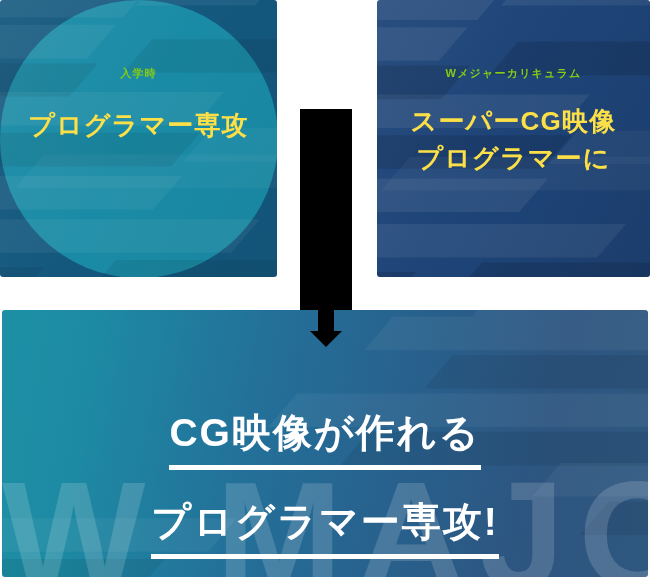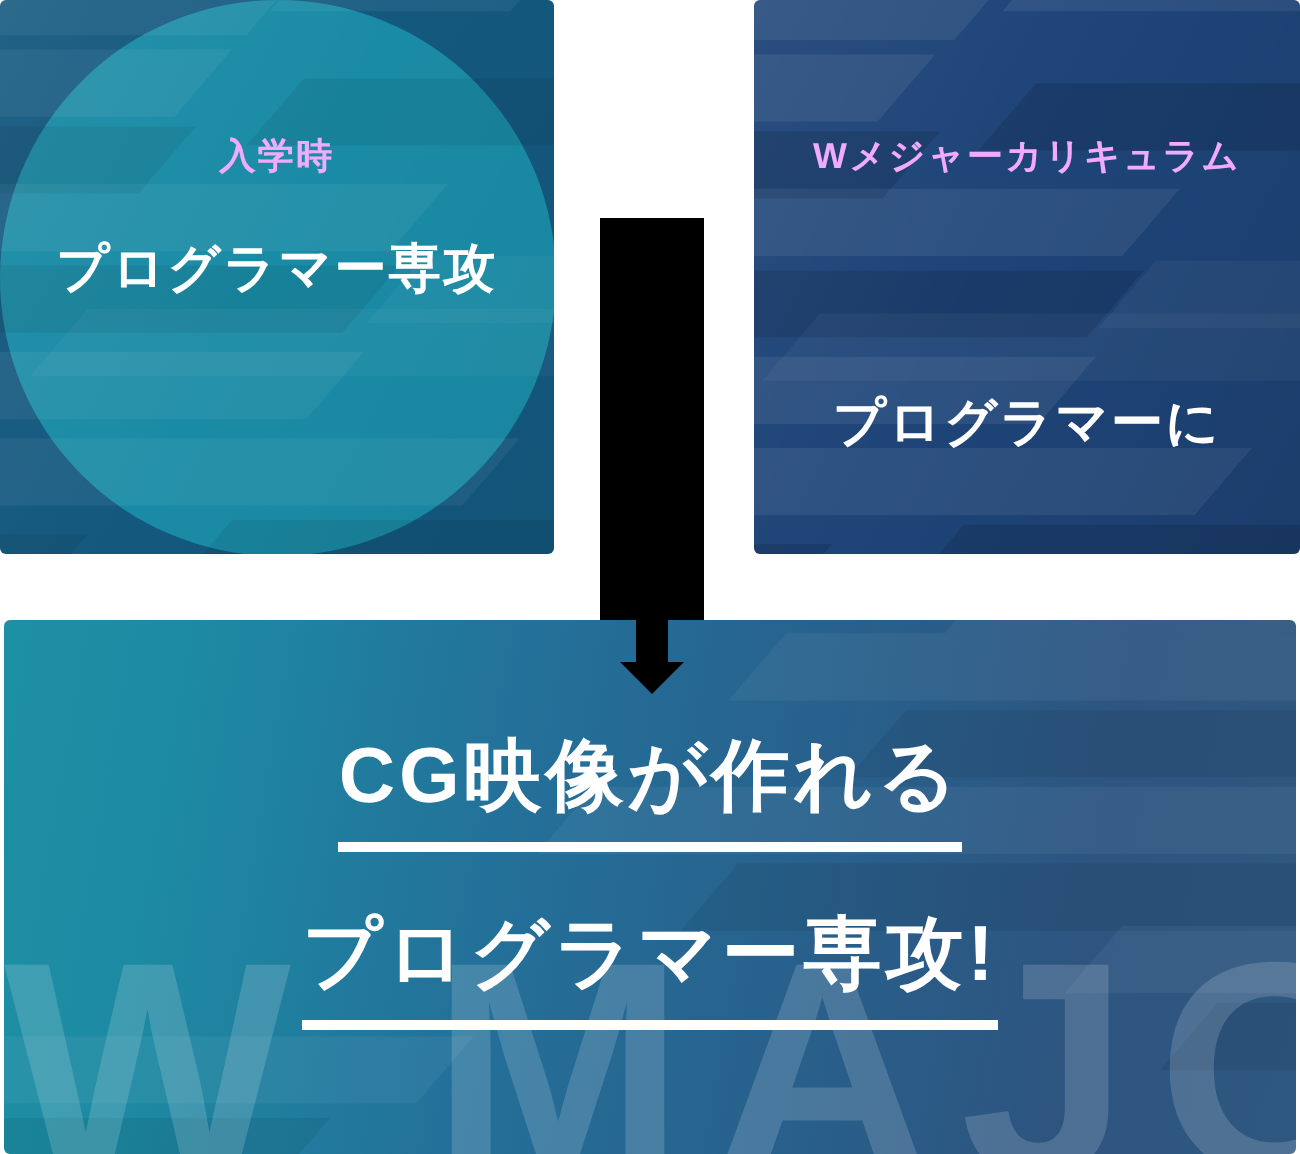--- a/index.html
+++ b/index.html
@@ -101,56 +101,56 @@
     position: absolute;
     inset: 0;
     display: flex;
     flex-direction: column;
     align-items: center;
     justify-content: center;
     color: #ffffff;
     text-align: center;
   }
   .eyebrow {
-    font-size: 18px;
+    font-size: 11px;
     font-weight: 700;
     letter-spacing: 1.2px;
     margin-bottom: 20px;
-    color: #f0abfc;
+    color: #84cc16;
   }
   .headline {
     font-size: 26px;
     font-weight: 700;
     letter-spacing: 1.2px;
     line-height: 1.42;
-    color: #ffffff;
+    color: #fde047;
   }
   #panel-admission .panel-inner { justify-content: flex-start; padding-top: 66px; }
   #panel-admission .eyebrow { margin-bottom: 26px; }
-  #panel-curriculum .panel-inner { justify-content: flex-start; padding-top: 66px; gap: 44px; }
+  #panel-curriculum .panel-inner { justify-content: flex-start; padding-top: 66px; }
   #panel-curriculum .eyebrow { margin-bottom: 22px; }
 
   
   #result-text {
     position: absolute;
     left: 0; right: 0;
     top: 56px;
     text-align: center;
     color: #ffffff;
   }
   .result-line {
     display: inline-block;
     font-size: 39px;
     font-weight: 700;
     letter-spacing: 2px;
     line-height: 1.18;
     padding-bottom: 9px;
     border-bottom: 5px solid #ffffff;
   }
-  .result-row { display: block; }
+  .result-row { display: block; margin-top: 44px; }
   .result-row + .result-row { margin-top: 29px; }
 
   
   #flow-arrow {
     position: absolute;
     left: 300px;
     top: 109px;
     width: 52px;
     height: 238px;
     pointer-events: none;
@@ -212,21 +212,21 @@
       <g fill="#ffffff" fill-opacity="0.045">
         <polygon points="190,132 300,132 276,160 166,160"></polygon>
         <polygon points="50,154 275,154 251,182 26,182"></polygon>
       </g>
     </svg>
   </div>
   <div class="sheen"></div>
   <div class="panel-inner">
     <div class="eyebrow">Wメジャーカリキュラム</div>
     <div class="headline">
-      <br>
+      <span>スーパーCG映像</span><br>
       <span>プログラマーに</span>
     </div>
   </div>
 </div>
 
 <div class="panel" id="panel-result">
   <div class="stripes">
     <svg width="100%" height="100%" viewBox="0 0 646 267" preserveAspectRatio="none">
       <g fill="#ffffff" fill-opacity="0.05">
         <polygon points="380,28 700,28 676,56 356,56"></polygon>

